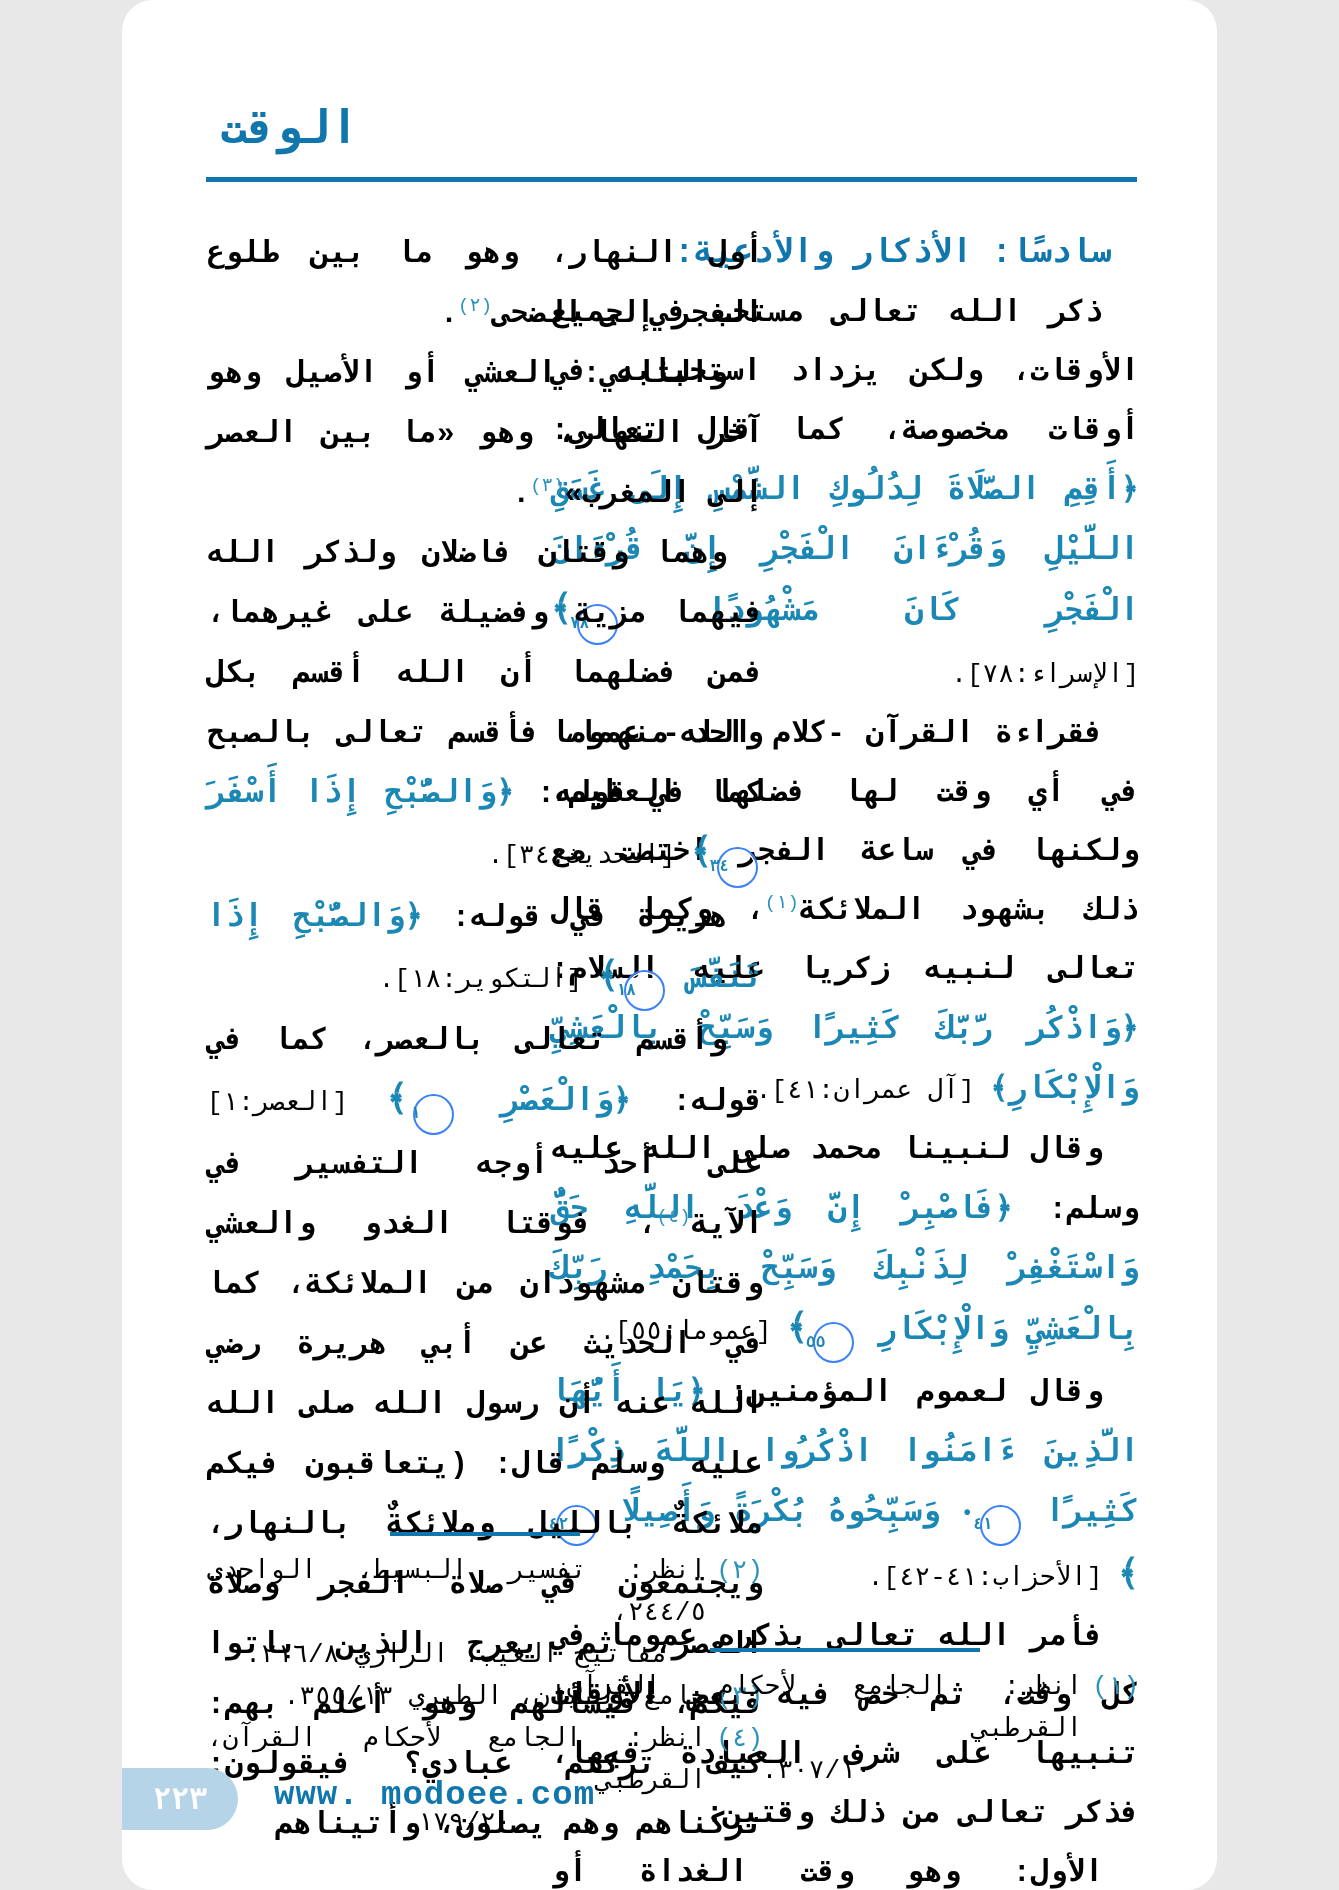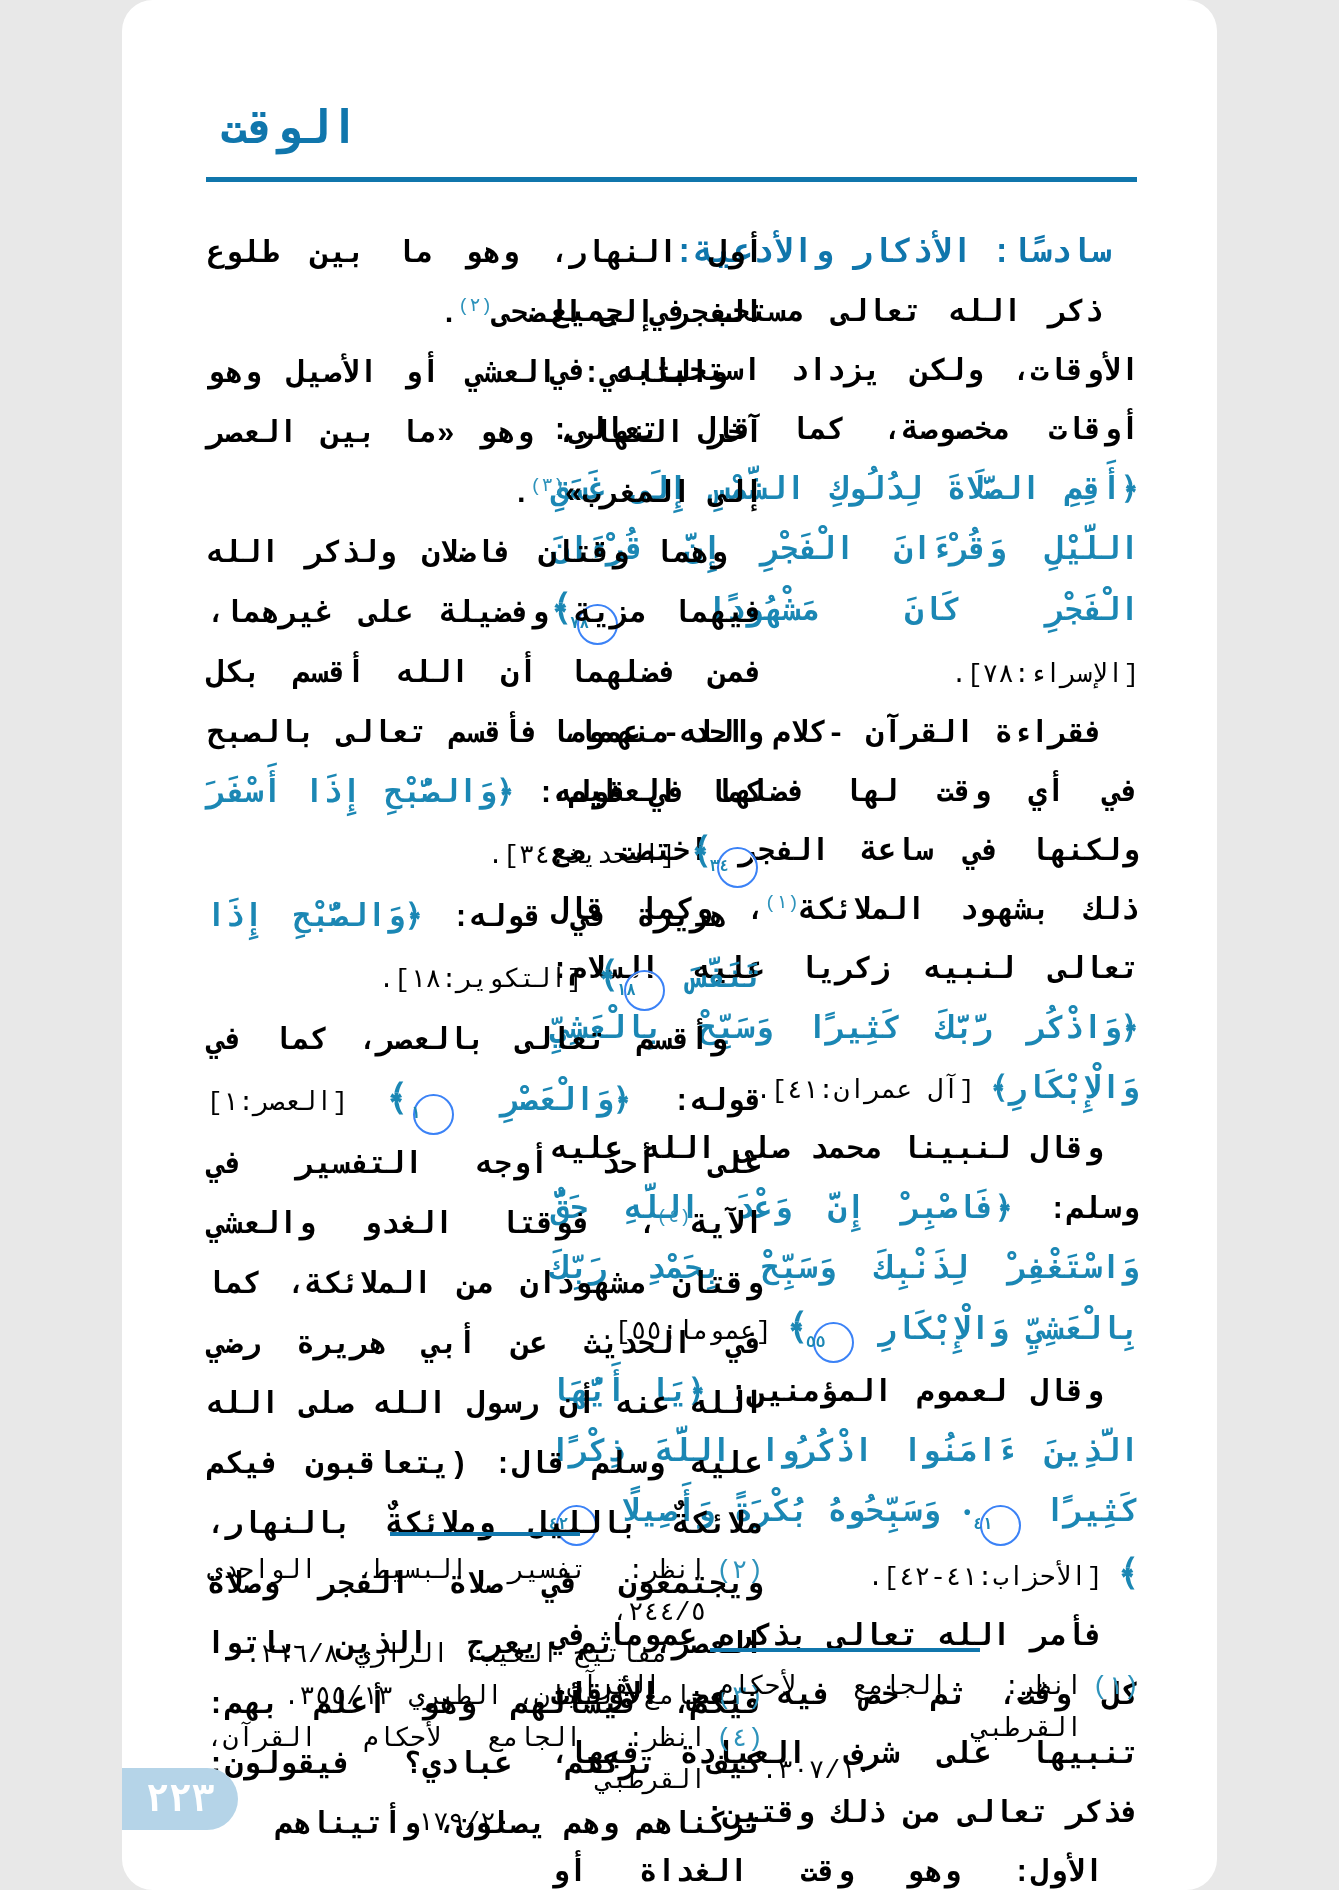--- a/index.html
+++ b/index.html
@@ -51,21 +51,21 @@
   .fn{display:flex; gap:10px; font-size:26px; line-height:42px; font-weight:400;}
   .fn-marker{color:#2e93bb; white-space:nowrap; flex:0 0 auto;}
   .fn-text{flex:1 1 auto; text-align:justify;}
   .fn-line{display:block;}
   .fn-cont{display:block; text-align:center;}
   
   .page-pill{
     position:absolute; left:0; top:1768px; width:116px; height:62px;
     background:#b5d4e8; border-radius:0 31px 31px 0;
     display:flex; align-items:center; justify-content:center;
-    color:#ffffff; font-size:38px; font-weight:700;
+    color:#ffffff; font-size:30px; font-weight:700;
   }
   .site-url{
     position:absolute; left:152px; top:1776px; direction:ltr;
     color:#1076ac; font-size:34px; font-weight:700; letter-spacing:1px;
   }
 </style>
 </head>
 <body>
 
 <div class="page">
@@ -130,14 +130,15 @@
       <span class="fn-text">
           <span class="fn-line">انظر: الجامع لأحكام القرآن، القرطبي</span>
           <span class="fn-cont">٣٠٧/١٠.</span>
         </span>
     </div>
   </div>
 
   <div class="page-pill">
     <span>٢٢٣</span>
   </div>
+  <div class="site-url">www. modoee.com</div>
 
 </div>
 
 </body></html>

